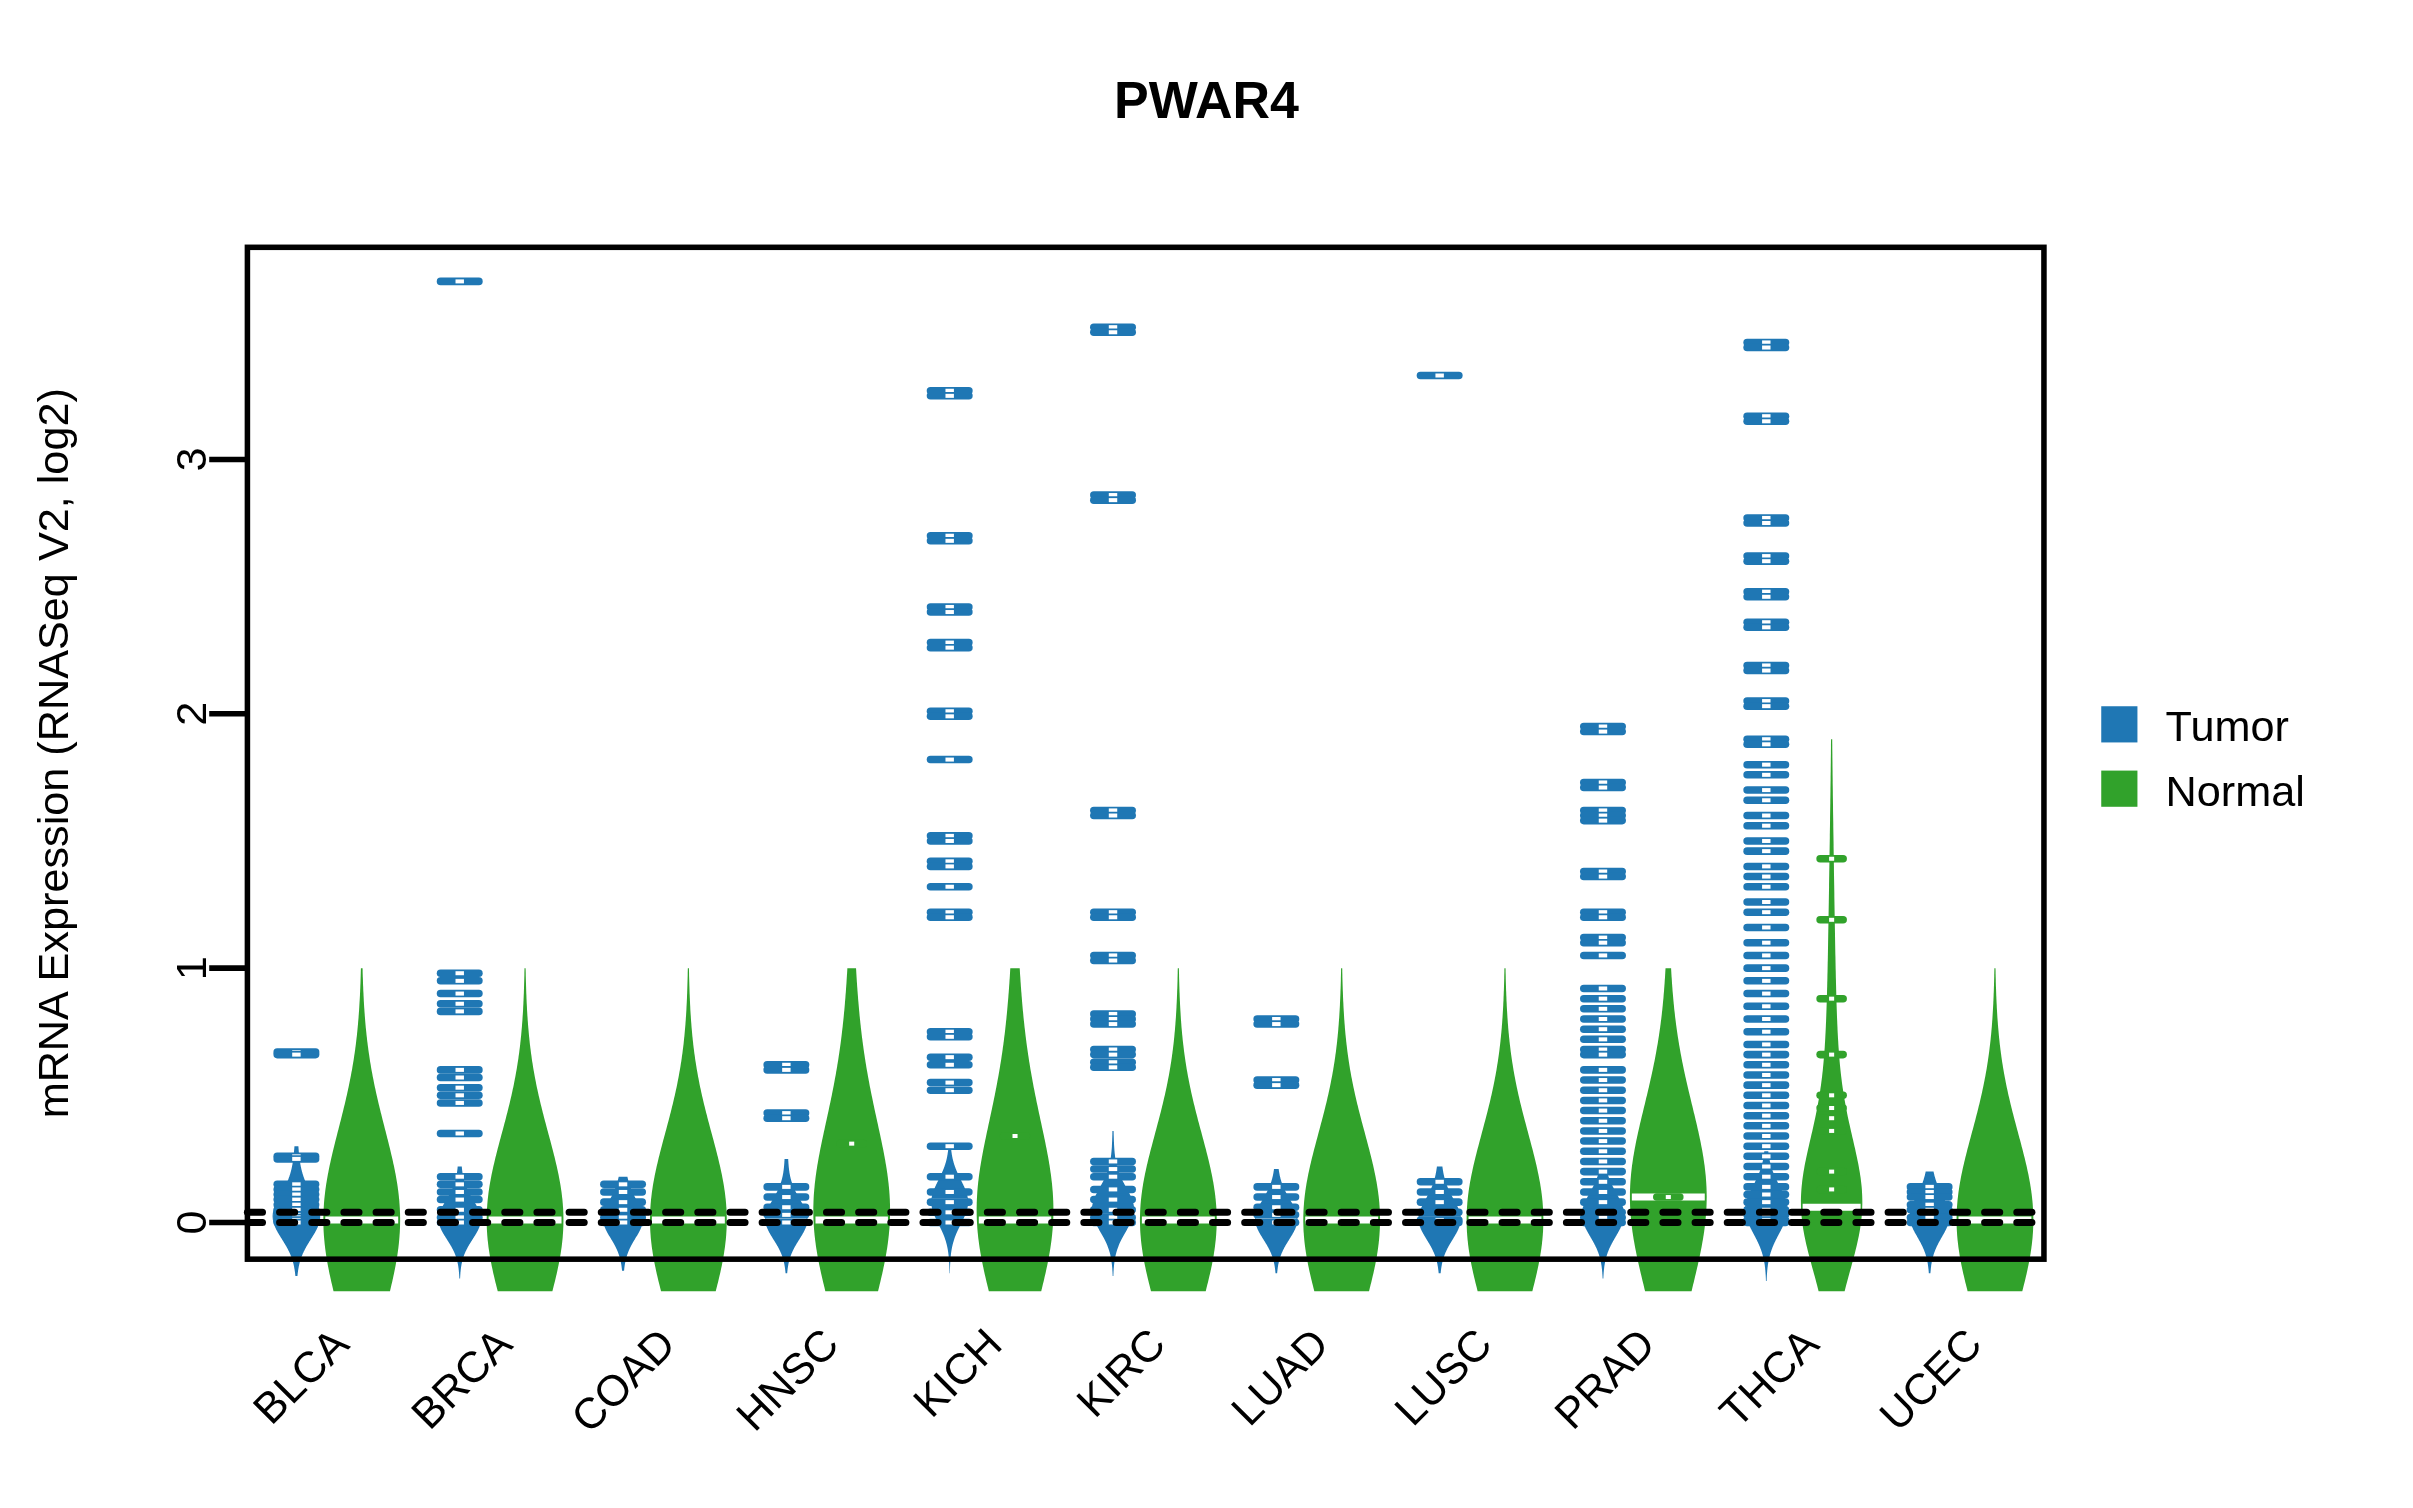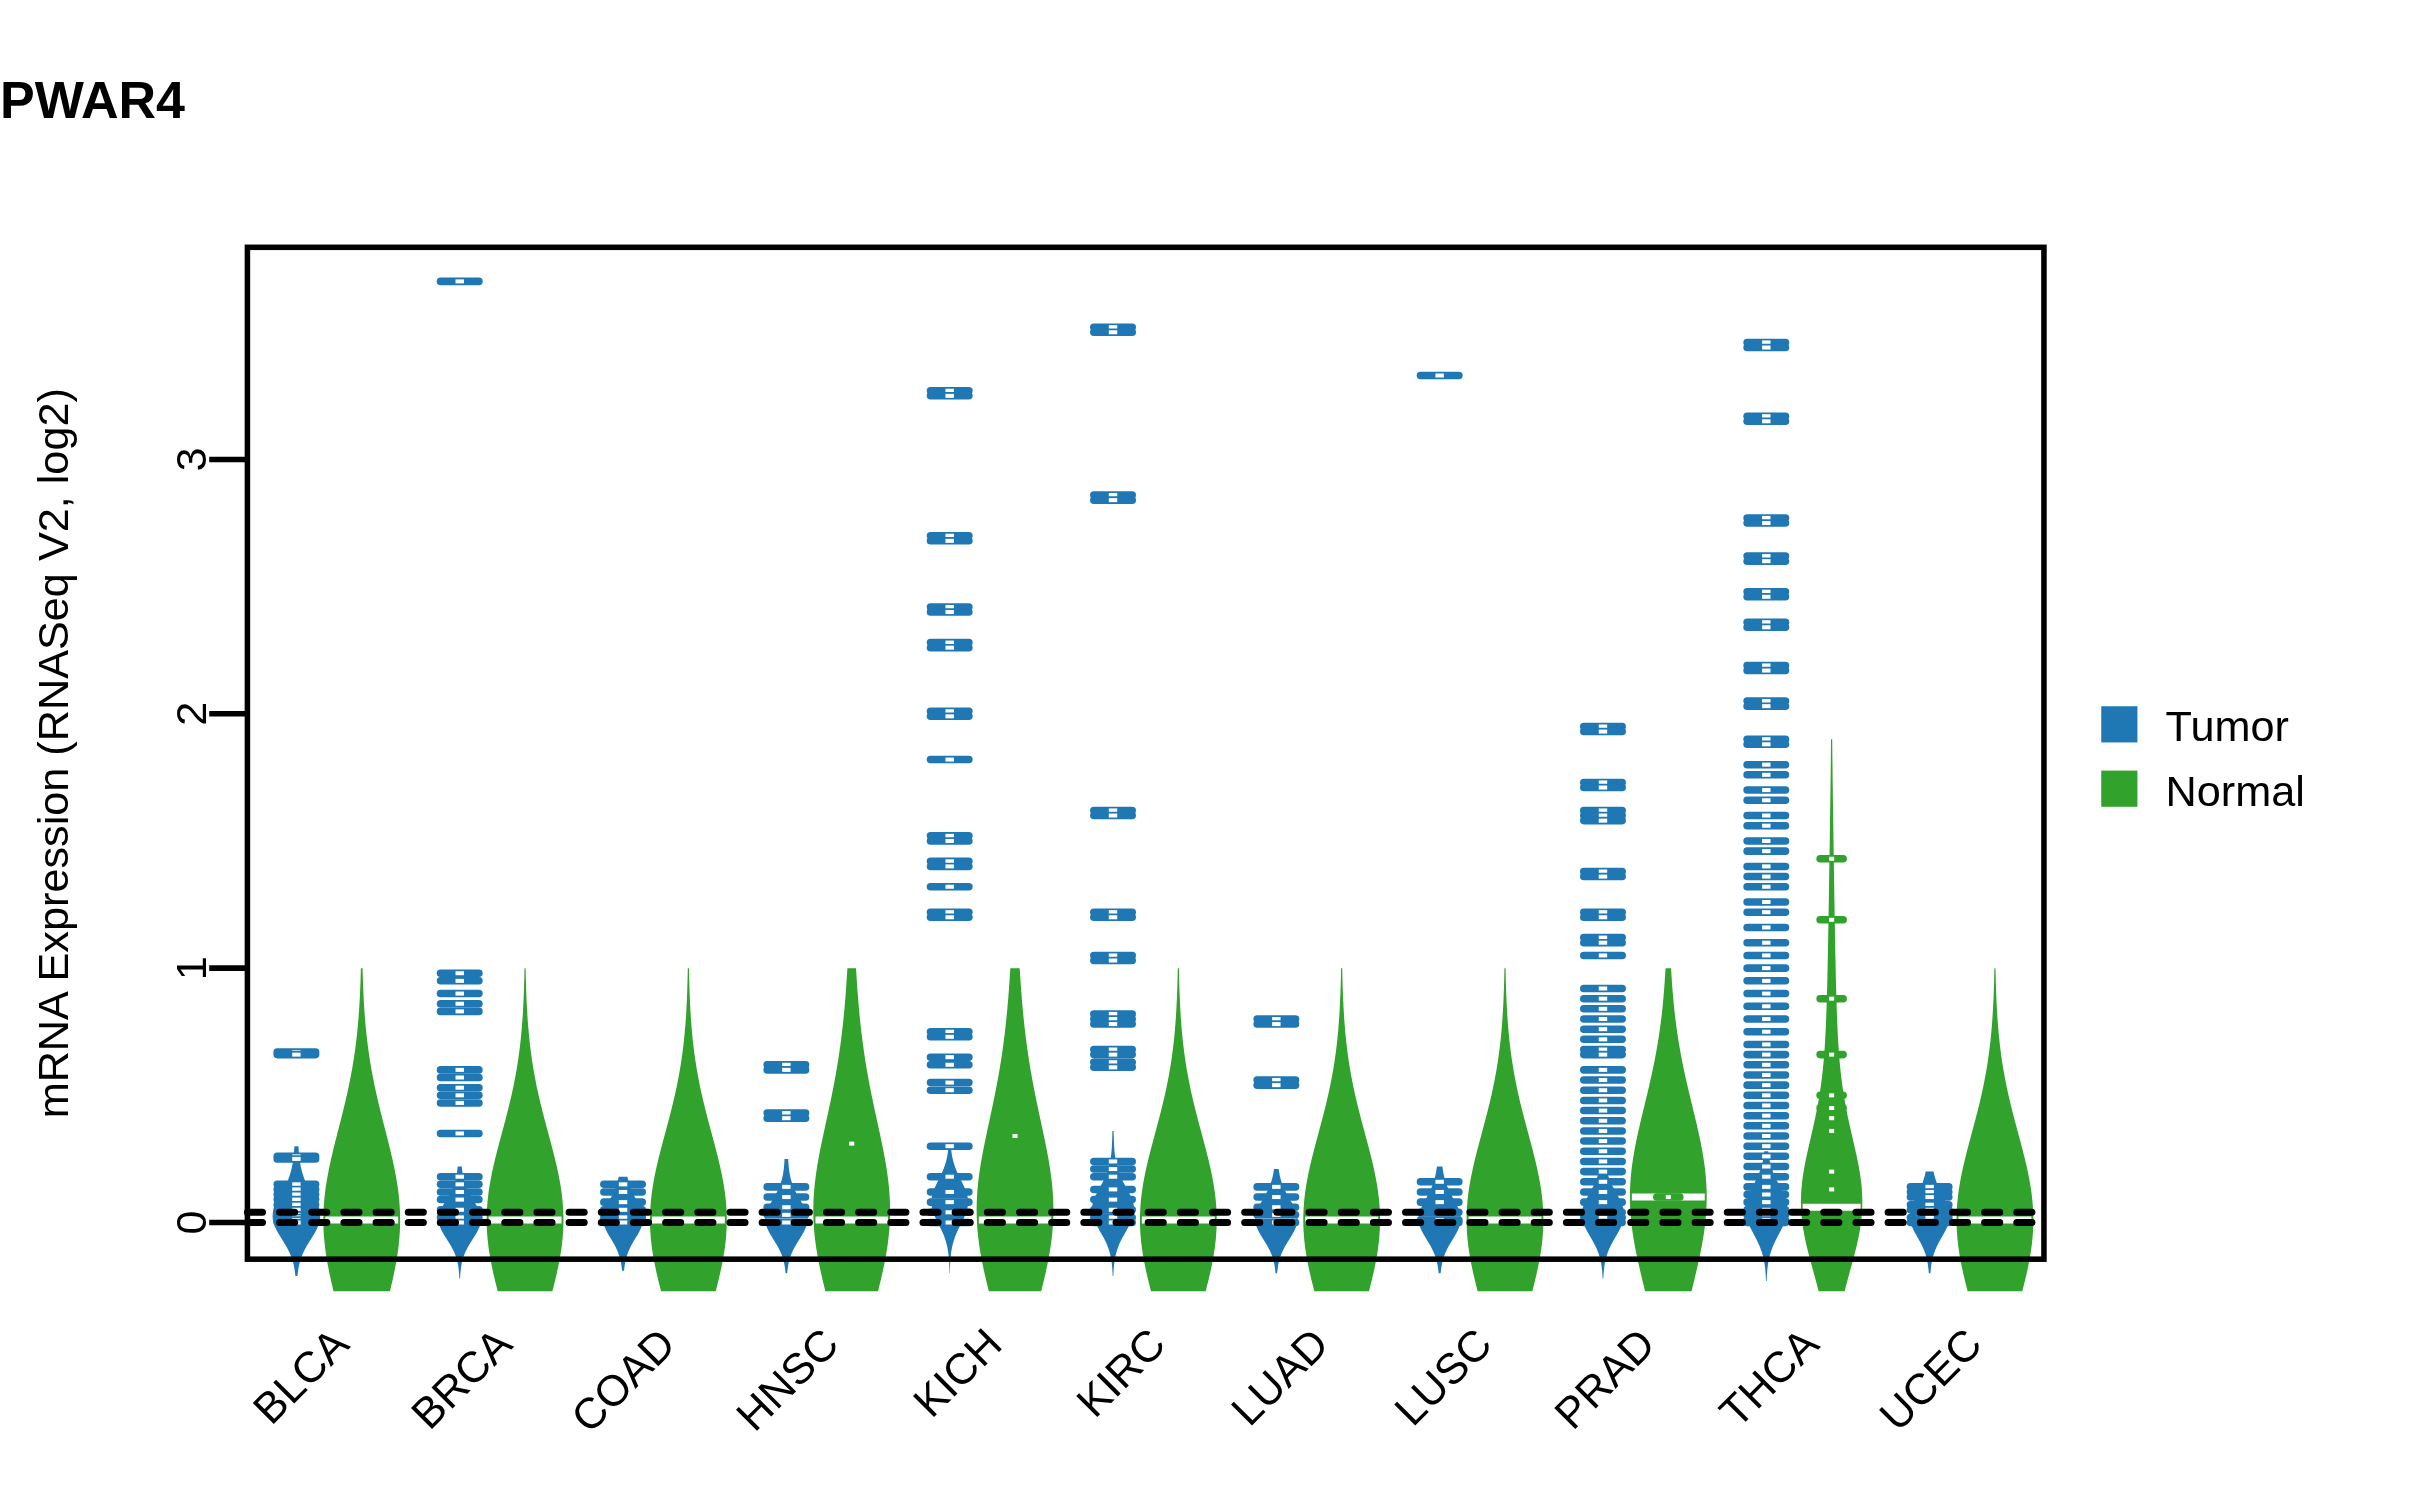--- a/index.html
+++ b/index.html
@@ -567,18 +567,18 @@
         <text x="3578.636363636364" y="2635" text-anchor="end" dominant-baseline="hanging" transform="rotate(-45 3578.636363636364 2635)" font-size="86" font-family="&quot;Liberation Sans&quot;, sans-serif" fill="#000">THCA</text>
         <text x="3903.545454545455" y="2635" text-anchor="end" dominant-baseline="hanging" transform="rotate(-45 3903.545454545455 2635)" font-size="86" font-family="&quot;Liberation Sans&quot;, sans-serif" fill="#000">UCEC</text>
         <rect x="4180" y="1405" width="72" height="72" fill="#1f77b4"></rect>
         <text x="4308" y="1445" dominant-baseline="central" font-size="86" font-family="&quot;Liberation Sans&quot;, sans-serif" fill="#000">Tumor</text>
         <rect x="4180" y="1533" width="72" height="72" fill="#31a22b"></rect>
         <text x="4308" y="1573" dominant-baseline="central" font-size="86" font-family="&quot;Liberation Sans&quot;, sans-serif" fill="#000">Normal</text>
       </g>
   </svg>
 
   <div style="position:absolute;left:0;top:0;width:2413px;height:1508px;pointer-events:none;">
-    <div style="position:absolute;left:0;top:70px;width:2413px;text-align:left;">
+    <div style="position:absolute;left:0;top:70px;width:2413px;text-align:center;">
       <span class="ttl" style="font-size:52px;font-weight:bold;">PWAR4</span>
     </div>
   </div>
 </div>
 
 
 </body></html>

